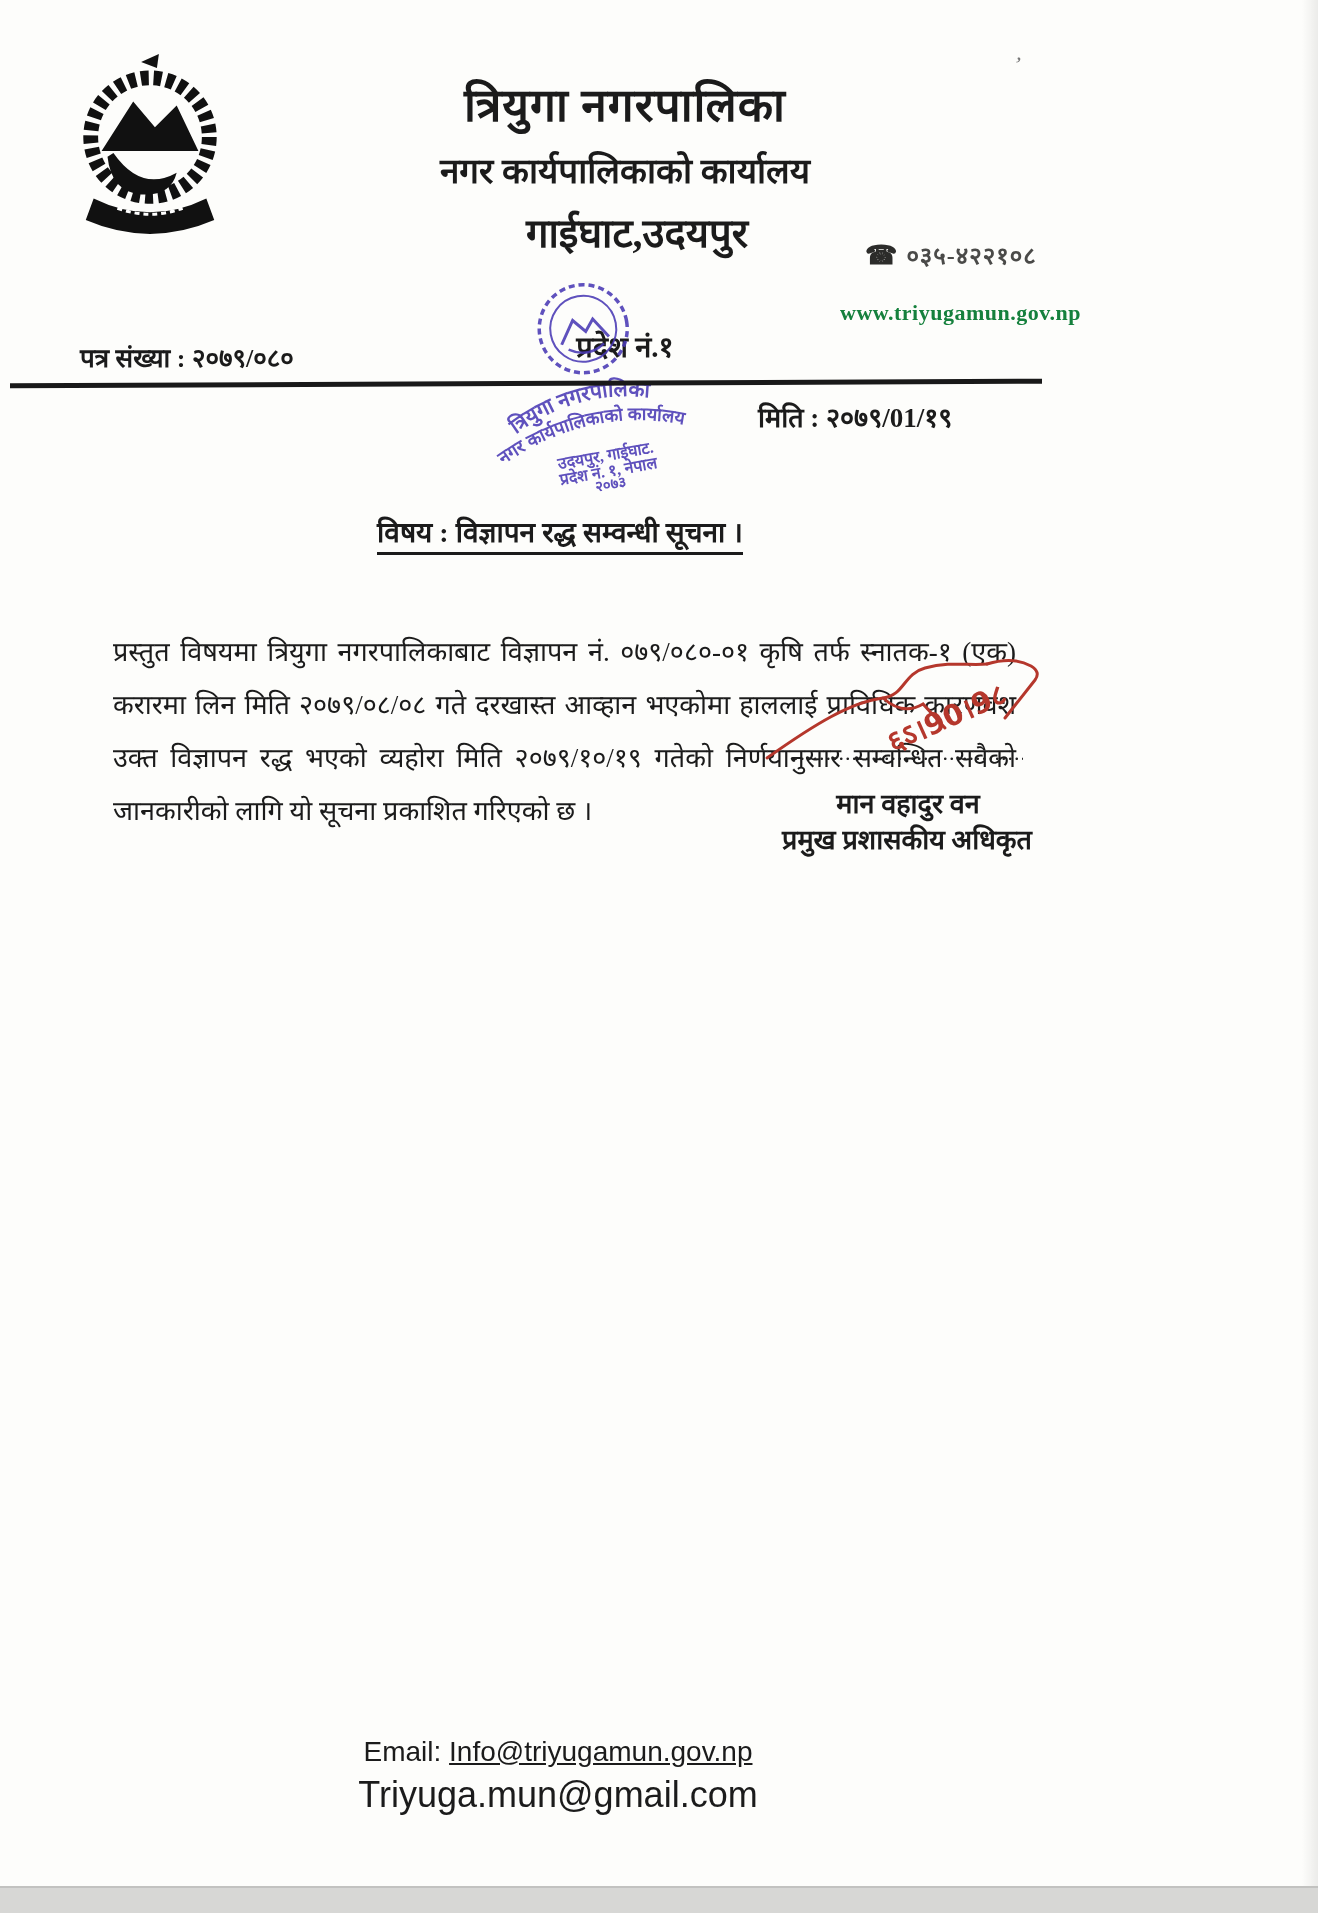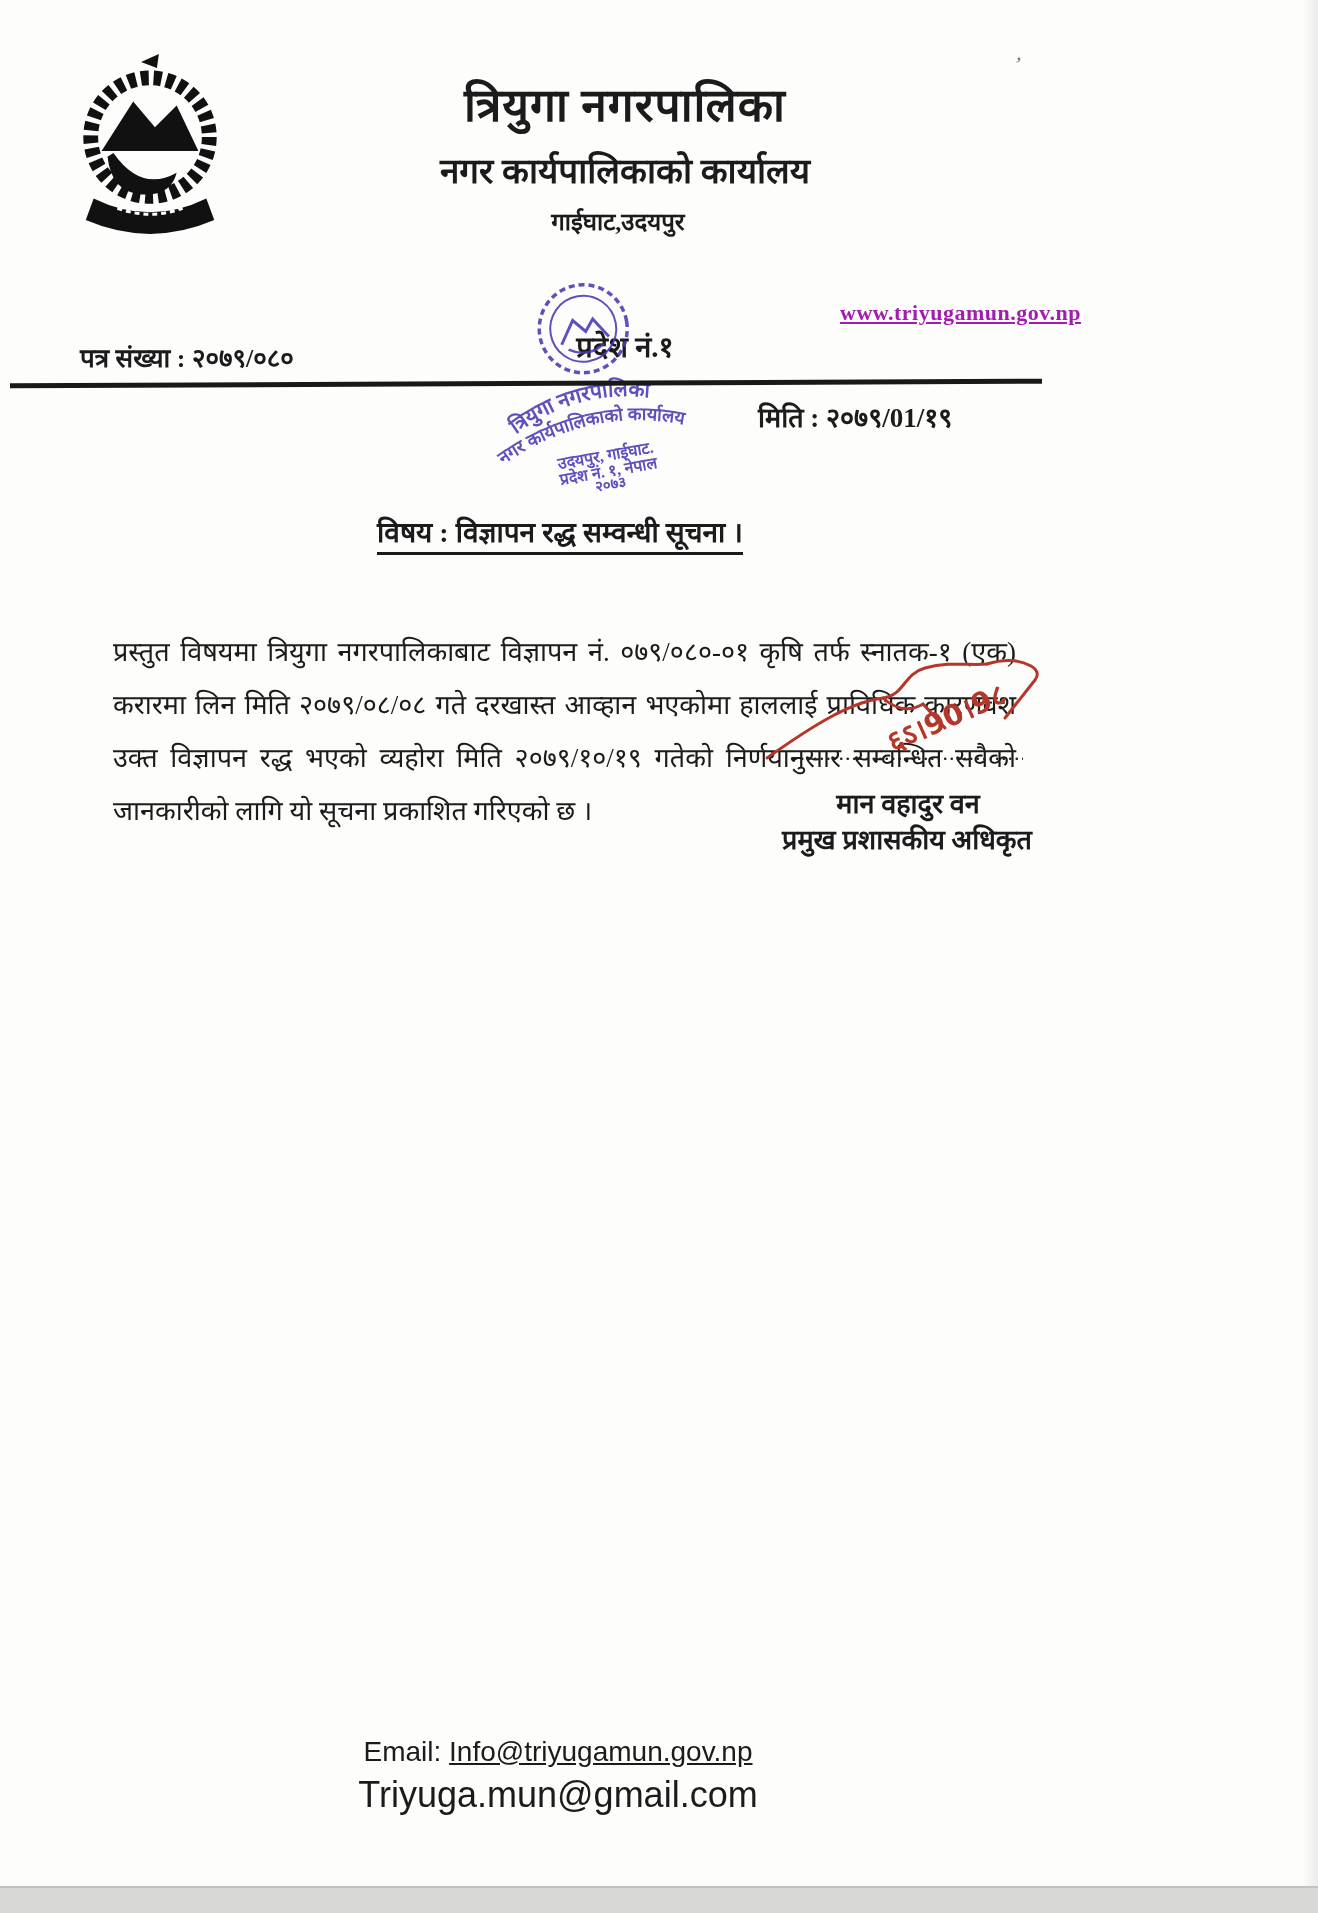--- a/index.html
+++ b/index.html
@@ -10,26 +10,26 @@
     background:#fdfdfb;
     overflow:hidden;
     font-family:"Liberation Serif","DejaVu Serif",serif;
     color:#1b1b1b;
   }
   .abs{position:absolute;}
   .center{text-align:center;}
   
   .muni-name{left:280px;top:72px;width:690px;font-size:46px;font-weight:700;letter-spacing:1px;}
   .office-name{left:280px;top:146px;width:690px;font-size:35px;font-weight:600;}
-  .address{left:273px;top:204px;width:690px;font-size:24px;font-weight:600;}
+  .address{left:292px;top:204px;width:690px;font-size:40px;font-weight:600;}
   .province{left:280px;top:326px;width:690px;font-size:29px;font-weight:600;}
   .letter-no{left:80px;top:295px;width:360px;font-size:26px;font-weight:600;margin-top:44px;}
   .phone-row{left:865px;top:238px;width:330px;font-size:24px;color:#4a4a48;font-weight:600;letter-spacing:1px;}
   .phone-row .glyph{font-size:26px;color:#2c2c2a;margin-right:8px;}
-  .website{left:840px;top:300px;width:330px;font-size:22px;font-weight:700;color:#a21caf;text-decoration:underline;letter-spacing:0.5px;}
+  .website{left:840px;top:300px;width:330px;font-size:22px;font-weight:700;color:#15803d;letter-spacing:0.5px;}
   .scan-tick{left:1014px;top:52px;font-size:22px;color:#777;transform:rotate(12deg);}
   
   .rule{left:10px;top:381px;width:1032px;height:5px;background:#191919;transform:rotate(-0.25deg);}
   .date-line{left:758px;top:398px;width:280px;font-size:27px;font-weight:600;}
   
   .stamp{left:462px;top:266px;width:260px;height:225px;transform:rotate(-10deg);opacity:0.88;}
   
   .subject{left:250px;top:512px;width:620px;font-size:28px;font-weight:700;}
   .subject span{border-bottom:3px solid #1b1b1b;padding-bottom:4px;margin-top:30px;}
   
@@ -63,20 +63,23 @@
     <path d="M52 158 q33 12 66 0" fill="none" stroke="#fff" stroke-width="3" stroke-dasharray="5 4"></path>
   </svg>
 
   <div class="abs center muni-name">त्रियुगा नगरपालिका</div>
   <div class="abs center office-name">नगर कार्यपालिकाको कार्यालय</div>
   <div class="abs center address">गाईघाट,उदयपुर</div>
   <div class="abs center province">प्रदेश नं.१</div>
 
   <div class="abs letter-no">पत्र संख्या : २०७९/०८०</div>
 
+  <div class="abs phone-row">
+    <span class="glyph">☎</span><span>०३५-४२२१०८</span>
+  </div>
   <div class="abs website">www.triyugamun.gov.np</div>
 
   <div class="abs scan-tick">’</div>
 
   <svg class="abs stamp" viewBox="0 0 260 225">
     <g fill="none" stroke="#4a3ab5">
       <circle cx="130" cy="62" r="44" stroke-width="3.5" stroke-dasharray="6 4"></circle>
       <circle cx="130" cy="62" r="33" stroke-width="2"></circle>
       <path d="M106 74 l15 -22 l11 13 l9 -11 l13 20" stroke-width="3"></path>
       <path d="M112 80 q18 12 36 0" stroke-width="2.5"></path>

